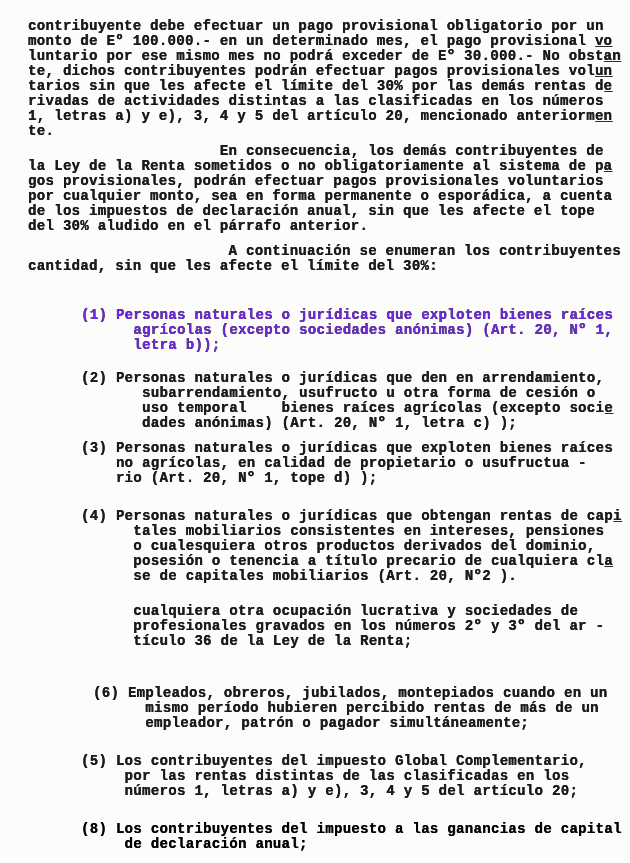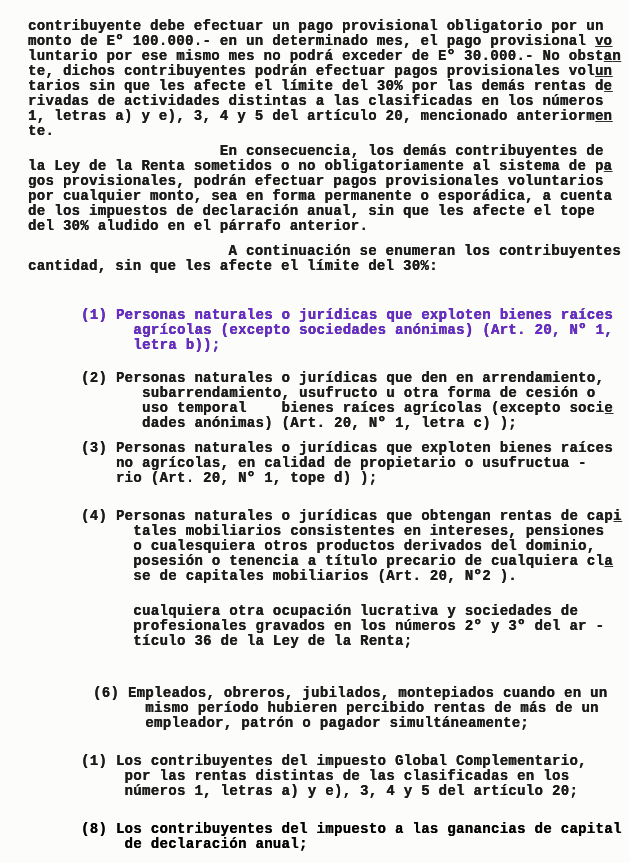--- a/index.html
+++ b/index.html
@@ -36,15 +36,15 @@
 <div class="page" style="width: 630px; height: 863px; background: rgb(252, 252, 251);">
     <div class="block" style="left: 28px; top: 19px; color: rgb(27, 27, 27);"><div class="line">contribuyente debe efectuar un pago provisional obligatorio por un</div><div class="line">monto de Eº 100.000.- en un determinado mes, el pago provisional v̲o̲</div><div class="line">luntario por ese mismo mes no podrá exceder de Eº 30.000.- No obsta̲n̲</div><div class="line">te, dichos contribuyentes podrán efectuar pagos provisionales volu̲n̲</div><div class="line">tarios sin que les afecte el límite del 30% por las demás rentas de̲</div><div class="line">rivadas de actividades distintas a las clasificadas en los números</div><div class="line">1, letras a) y e), 3, 4 y 5 del artículo 20, mencionado anteriorme̲n̲</div><div class="line">te.</div></div>
     <div class="block" style="left: 28px; top: 144px; color: rgb(27, 27, 27);"><div class="line">                      En consecuencia, los demás contribuyentes de</div><div class="line">la Ley de la Renta sometidos o no obligatoriamente al sistema de pa̲</div><div class="line">gos provisionales, podrán efectuar pagos provisionales voluntarios</div><div class="line">por cualquier monto, sea en forma permanente o esporádica, a cuenta</div><div class="line">de los impuestos de declaración anual, sin que les afecte el tope</div><div class="line">del 30% aludido en el párrafo anterior.</div></div>
     <div class="block" style="left: 28px; top: 244px; color: rgb(27, 27, 27);"><div class="line">                       A continuación se enumeran los contribuyentes</div><div class="line">cantidad, sin que les afecte el límite del 30%:</div></div>
     <div class="block" style="left: 81px; top: 308px; color: #6d28d9;"><div class="line">(1) Personas naturales o jurídicas que exploten bienes raíces</div><div class="line">      agrícolas (excepto sociedades anónimas) (Art. 20, Nº 1,</div><div class="line">      letra b));</div></div>
     <div class="block" style="left: 81px; top: 371px; color: rgb(27, 27, 27);"><div class="line">(2) Personas naturales o jurídicas que den en arrendamiento,</div><div class="line">       subarrendamiento, usufructo u otra forma de cesión o</div><div class="line">       uso temporal    bienes raíces agrícolas (excepto socie̲</div><div class="line">       dades anónimas) (Art. 20, Nº 1, letra c) );</div></div>
     <div class="block" style="left: 81px; top: 441px; color: rgb(27, 27, 27);"><div class="line">(3) Personas naturales o jurídicas que exploten bienes raíces</div><div class="line">    no agrícolas, en calidad de propietario o usufructua -</div><div class="line">    rio (Art. 20, Nº 1, tope d) );</div></div>
     <div class="block" style="left: 81px; top: 509px; color: rgb(27, 27, 27);"><div class="line">(4) Personas naturales o jurídicas que obtengan rentas de capi̲</div><div class="line">      tales mobiliarios consistentes en intereses, pensiones</div><div class="line">      o cualesquiera otros productos derivados del dominio,</div><div class="line">      posesión o tenencia a título precario de cualquiera cla̲</div><div class="line">      se de capitales mobiliarios (Art. 20, Nº2 ).</div></div>
     <div class="block" style="left: 81px; top: 604px; color: rgb(27, 27, 27);"><div class="line">      cualquiera otra ocupación lucrativa y sociedades de</div><div class="line">      profesionales gravados en los números 2º y 3º del ar -</div><div class="line">      tículo 36 de la Ley de la Renta;</div></div>
     <div class="block" style="left: 81px; top: 686px; color: rgb(27, 27, 27); margin-left: 12px;"><div class="line">(6) Empleados, obreros, jubilados, montepiados cuando en un</div><div class="line">      mismo período hubieren percibido rentas de más de un</div><div class="line">      empleador, patrón o pagador simultáneamente;</div></div>
-    <div class="block" style="left: 81px; top: 754px; color: rgb(27, 27, 27);"><div class="line">(1) Los contribuyentes del impuesto Global Complementario,</div><div class="line">     por las rentas distintas de las clasificadas en los</div><div class="line">     números 1, letras a) y e), 3, 4 y 5 del artículo 20;</div></div>
+    <div class="block" style="left: 81px; top: 754px; color: rgb(27, 27, 27);"><div class="line">(5) Los contribuyentes del impuesto Global Complementario,</div><div class="line">     por las rentas distintas de las clasificadas en los</div><div class="line">     números 1, letras a) y e), 3, 4 y 5 del artículo 20;</div></div>
     <div class="block" style="left: 81px; top: 822px; color: #000000;"><div class="line">(8) Los contribuyentes del impuesto a las ganancias de capital</div><div class="line">     de declaración anual;</div></div>
   </div>
 
 </body></html>

